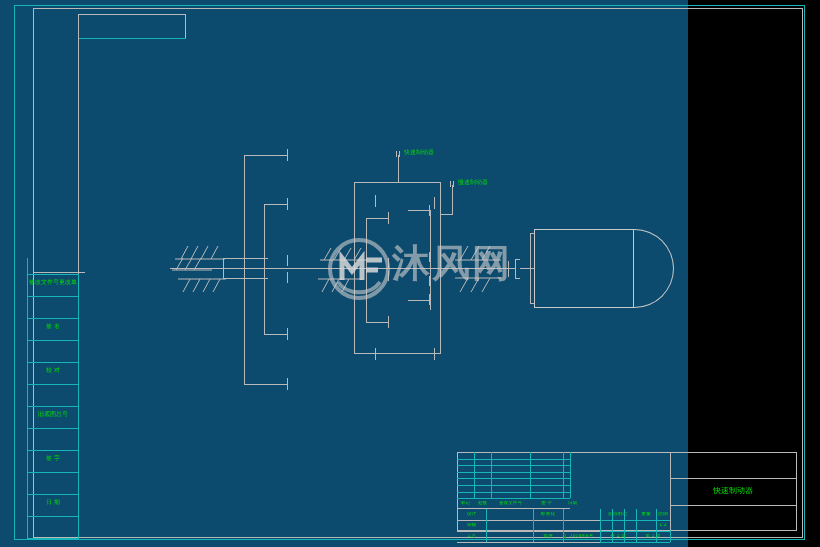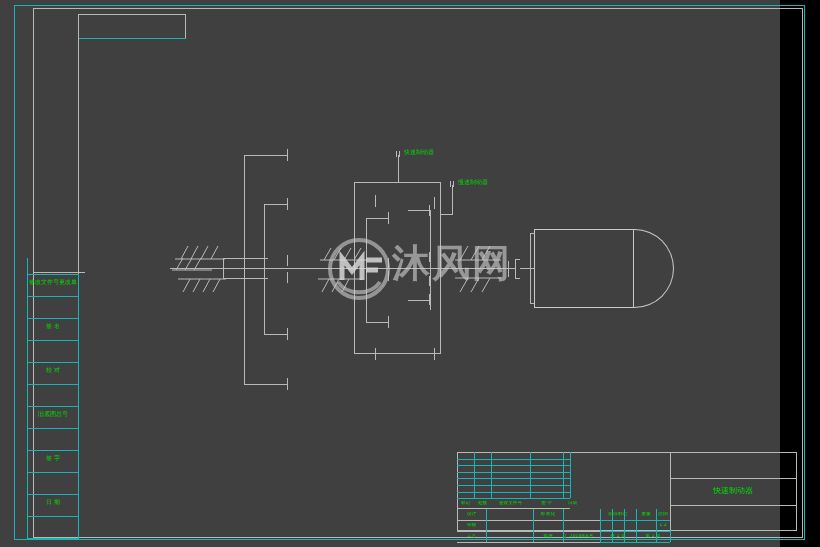--- a/index.html
+++ b/index.html
@@ -1,17 +1,17 @@
 <!DOCTYPE html>
 <html><head>
 <meta charset="utf-8">
 <style>
   html,body{margin:0;padding:0;background:#000;}
   body{width:820px;height:547px;overflow:hidden;font-family:"DejaVu Sans",sans-serif;}
-  #stage{position:relative;width:780px;height:547px;background:#404040;}
+  #stage{position:relative;width:688px;height:547px;background:#0c4a6e;}
   .abs{position:absolute;}
   
   .outer-frame{left:14px;top:5px;width:791px;height:535px;border:1px solid #16b6b6;box-sizing:border-box;}
   .inner-v{left:33px;top:8px;width:1px;height:530px;background:#b9b9b9;}
   .inner-top{left:33px;top:8px;width:770px;height:1px;background:#b9b9b9;}
   .inner-right{left:802px;top:8px;width:1px;height:530px;background:#b9b9b9;}
   .inner-bot{left:33px;top:537px;width:770px;height:1px;background:#b9b9b9;}
   
   .tl-box-h{background:#b9b9b9;height:1px;}
   .tl-box-v{background:#b9b9b9;width:1px;}

